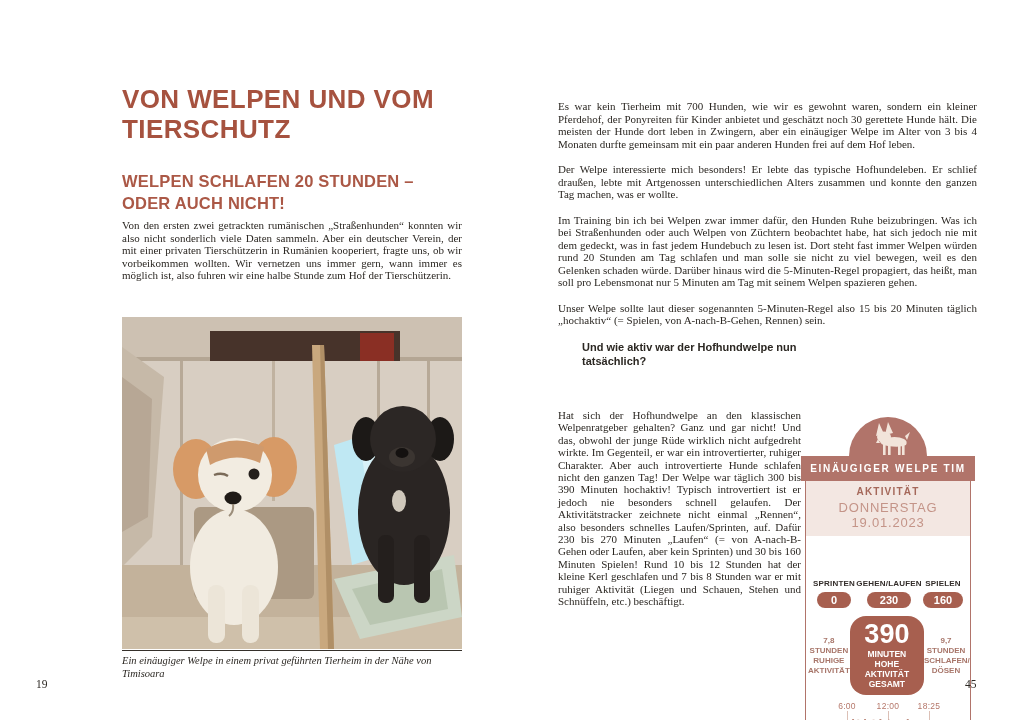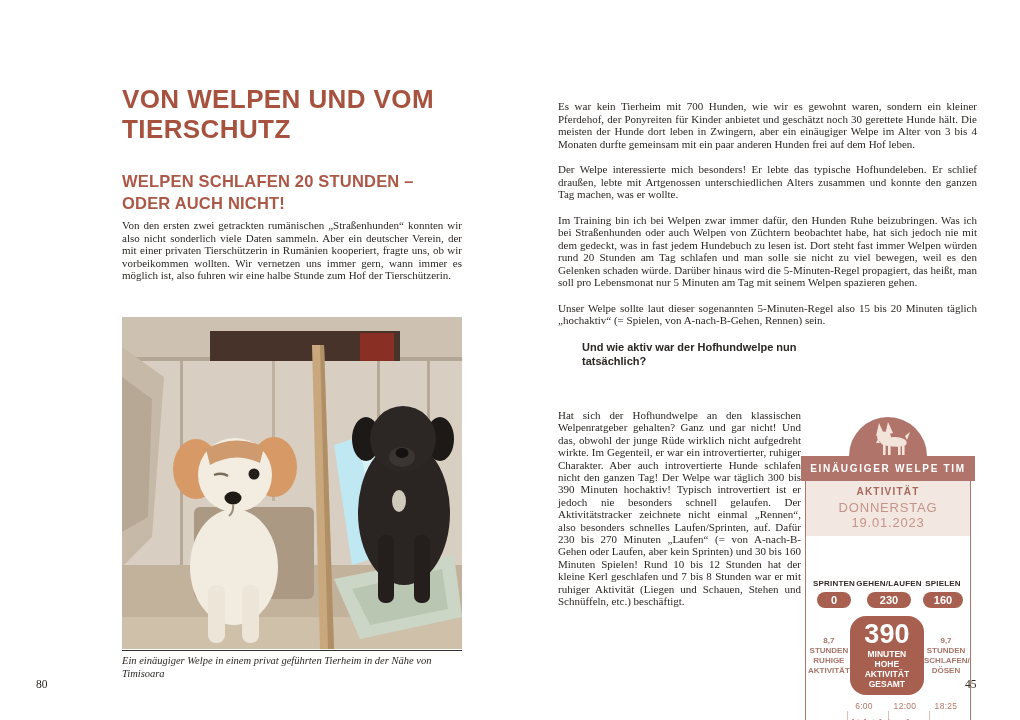--- a/index.html
+++ b/index.html
@@ -91,21 +91,21 @@
   }
   .total-box {
     width:90px; background:#a75f4f; color:#ffffff; border-radius:16px;
     text-align:center; padding:4px 2px 6px;
   }
   .total-box .big { font-size:27px; font-weight:700; line-height:28px; }
   .total-box .tlabel { font-size:8.5px; font-weight:700; line-height:10px; white-space:pre-line; margin-top:1px; }
   .timeline { position:relative; height:37px; margin-top:2px; }
   .tick {
     position:absolute; top:0; transform:translateX(-50%);
-    color:#b5776a; font-size:8.5px; letter-spacing:0.3px;margin-left:17px;
+    color:#b5776a; font-size:8.5px; letter-spacing:0.3px;
   }
   .tickline { position:absolute; top:10px; bottom:0; width:1px; background:#dcc0b6; }
   .timeline svg { position:absolute; left:0; bottom:0; width:100%; height:26px; }
   .footer-band { height:13px; background:#ecdcd6; border-top:1px solid #c59a8f; }
 </style>
 </head>
 <body>
 
 <div class="spread">
 
@@ -165,21 +165,21 @@
       <ellipse cx="318" cy="122" rx="14" ry="22" fill="#1c1917"></ellipse>
       <circle cx="281" cy="122" r="33" fill="#2c2725"></circle>
       <ellipse cx="280" cy="140" rx="13" ry="10" fill="#3b3531"></ellipse>
       <ellipse cx="280" cy="136" rx="6.5" ry="5" fill="#141110"></ellipse>
       <ellipse cx="277" cy="184" rx="7" ry="11" fill="#cfc8bb"></ellipse>
     </svg>
     <div class="caption-rule"></div>
     <div class="caption">Ein einäugiger Welpe in einem privat geführten Tierheim in der Nähe von Timisoara</div>
   </div>
 
-  <div class="pagenum left">80</div>
+  <div class="pagenum left">19</div>
 
   <div class="right-col">
     <p>Es war kein Tierheim mit 700 Hunden, wie wir es gewohnt waren, sondern ein kleiner Pferdehof, der Ponyreiten für Kinder anbietet und geschätzt noch 30 gerettete Hunde hält. Die meisten der Hunde dort leben in Zwingern, aber ein einäugiger Welpe im Alter von 3 bis 4 Monaten durfte gemeinsam mit ein paar anderen Hunden frei auf dem Hof leben.</p>
     <p>Der Welpe interessierte mich besonders! Er lebte das typische Hofhundeleben. Er schlief draußen, lebte mit Artgenossen unterschiedlichen Alters zusammen und konnte den ganzen Tag machen, was er wollte.</p>
     <p>Im Training bin ich bei Welpen zwar immer dafür, den Hunden Ruhe beizubringen. Was ich bei Straßenhunden oder auch Welpen von Züchtern beobachtet habe, hat sich jedoch nie mit dem gedeckt, was in fast jedem Hundebuch zu lesen ist. Dort steht fast immer Welpen würden rund 20 Stunden am Tag schlafen und man solle sie nicht zu viel bewegen, weil es den Gelenken schaden würde. Darüber hinaus wird die 5-Minuten-Regel propagiert, das heißt, man soll pro Lebensmonat nur 5 Minuten am Tag mit seinem Welpen spazieren gehen.</p>
     <p>Unser Welpe sollte laut dieser sogenannten 5-Minuten-Regel also 15 bis 20 Minuten täglich „hochaktiv“ (= Spielen, von A-nach-B-Gehen, Rennen) sein.</p>
     <div class="question">Und wie aktiv war der Hofhundwelpe nun
 tatsächlich?</div>
   </div>
 
@@ -216,21 +216,21 @@
         <div class="stat">
           <div class="slabel">GEHEN/LAUFEN</div>
           <div class="pill" style="width:44px">230</div>
         </div>
         <div class="stat">
           <div class="slabel">SPIELEN</div>
           <div class="pill" style="width:40px">160</div>
         </div>
       </div>
       <div class="middle">
-        <div class="metric">8,7
+        <div class="metric">7,8
 STUNDEN
 RUHIGE
 AKTIVITÄT</div>
         <div class="total-box">
           <div class="big">390</div>
           <div class="tlabel">MINUTEN
 HOHE AKTIVITÄT
 GESAMT</div>
         </div>
         <div class="metric">9,7

